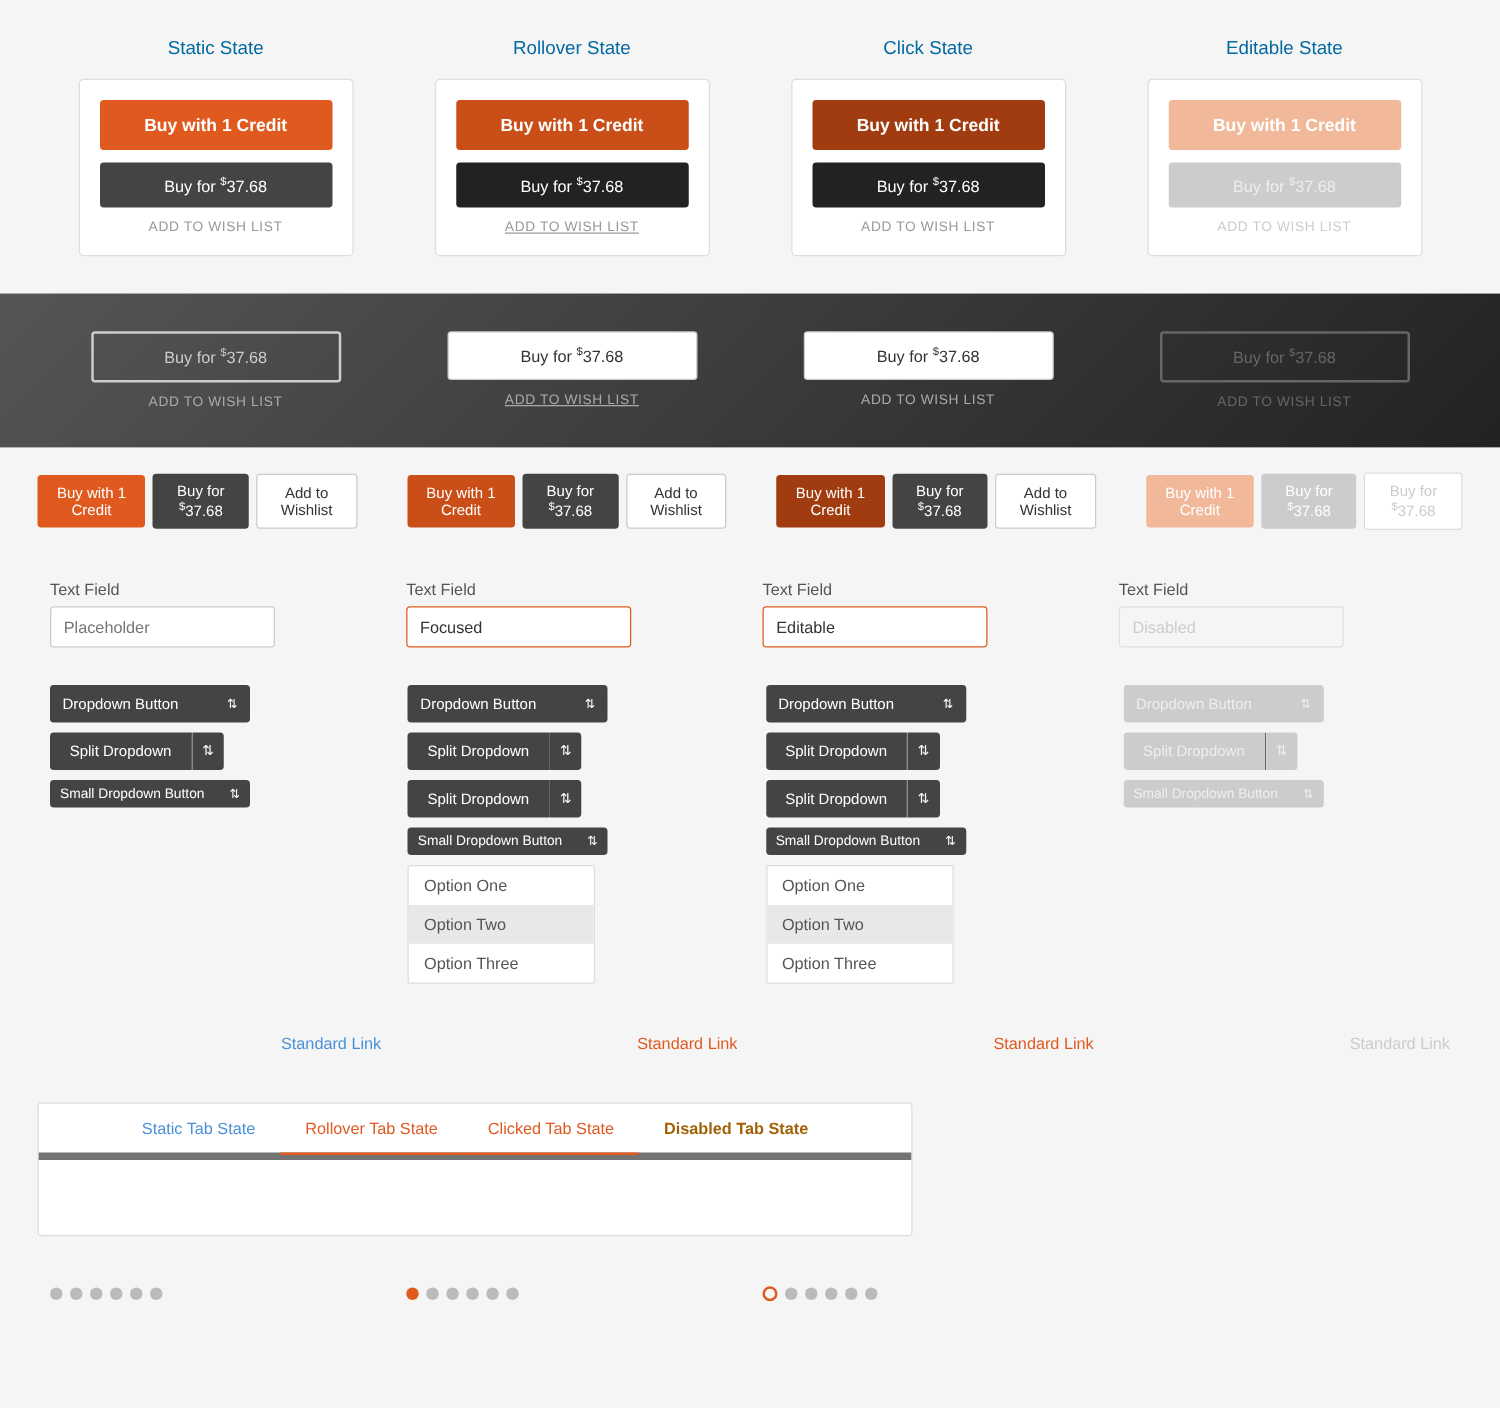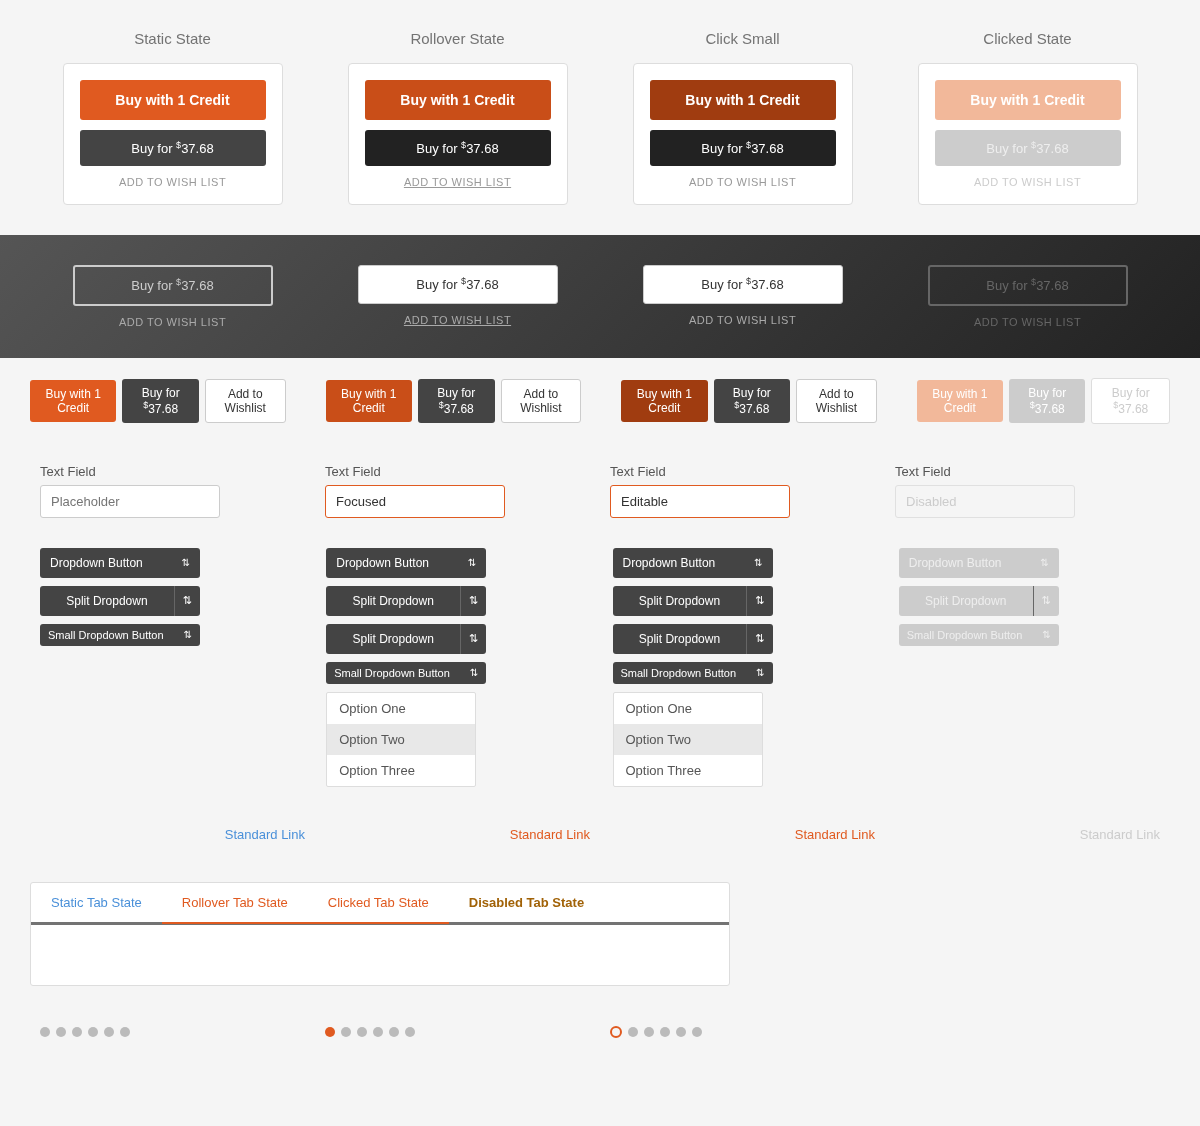--- a/index.html
+++ b/index.html
@@ -16,21 +16,21 @@
     }
     .state-col {
       flex: 1;
       display: flex;
       flex-direction: column;
       align-items: center;
       padding: 10px 15px;
     }
     .state-title {
       font-size: 15px;
-      color: #737373;
+      color: #0369a1;
       margin-bottom: 16px;
       text-align: center;
     }
     .state-card {
       background: #fff;
       border: 1px solid #ddd;
       border-radius: 4px;
       padding: 16px;
       width: 220px;
       display: flex;
@@ -239,21 +239,21 @@
       padding: 8px 10px;
       font-size: 12px;
       cursor: pointer;
       width: 160px;
     }
     .dropdown-btn.disabled { background: #ccc; color: #eee; cursor: default; }
     .dropdown-btn.small { padding: 5px 8px; font-size: 11px; }
 
     .split-dropdown {
       display: flex;
-      width: 160px;
+      width: 139px;
     }
     .split-main {
       flex: 1;
       background: #444;
       color: #fff;
       border: none;
       border-right: 1px solid #666;
       padding: 8px 10px;
       font-size: 12px;
       cursor: pointer;
@@ -315,21 +315,22 @@
       background: #f5f5f5;
     }
     .tabs-container {
       background: #fff;
       border: 1px solid #ddd;
       border-radius: 3px;
       width: 700px;
     }
     .tabs-header {
       display: flex;
-      border-bottom: 3px solid #737373;
+      border-bottom: 6px solid #737373;
+      justify-content: center;
     }
     .tab {
       padding: 12px 20px;
       font-size: 13px;
       cursor: pointer;
       color: #4a90d9;
       border-bottom: 2px solid transparent;
       margin-bottom: -2px;
     }
     .tab.rollover { color: #e05a20; border-bottom-color: #e05a20; }
@@ -389,30 +390,30 @@
     <div class="state-col">
       <div class="state-title">Rollover State</div>
       <div class="state-card">
         <button class="btn-credit" style="background:#c94e18;">Buy with 1 Credit</button>
         <button class="btn-buy dark">Buy for <sup>$</sup>37.68</button>
         <button class="link-wishlist underline">ADD TO WISH LIST</button>
       </div>
     </div>
 
     <div class="state-col">
-      <div class="state-title">Click Small</div>
+      <div class="state-title">Click State</div>
       <div class="state-card">
         <button class="btn-credit clicked">Buy with 1 Credit</button>
         <button class="btn-buy dark">Buy for <sup>$</sup>37.68</button>
         <button class="link-wishlist">ADD TO WISH LIST</button>
       </div>
     </div>
 
     <div class="state-col">
-      <div class="state-title">Clicked State</div>
+      <div class="state-title">Editable State</div>
       <div class="state-card">
         <button class="btn-credit disabled">Buy with 1 Credit</button>
         <button class="btn-buy disabled">Buy for <sup>$</sup>37.68</button>
         <button class="link-wishlist disabled">ADD TO WISH LIST</button>
       </div>
     </div>
   </div>
 
   <div class="section-dark">
 

